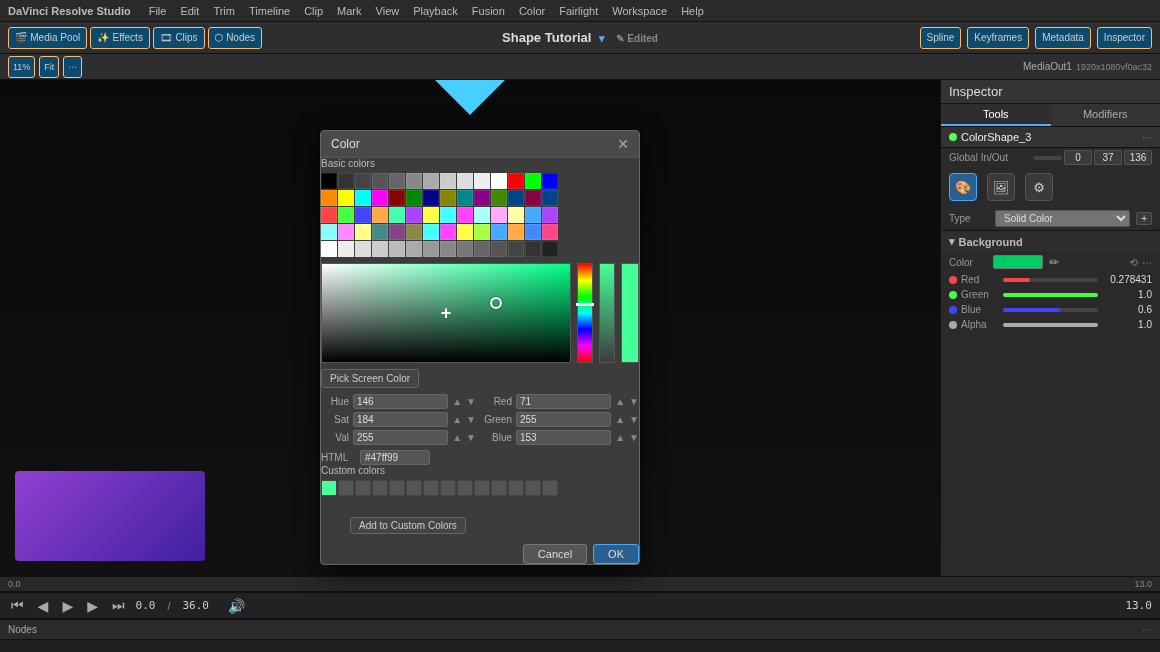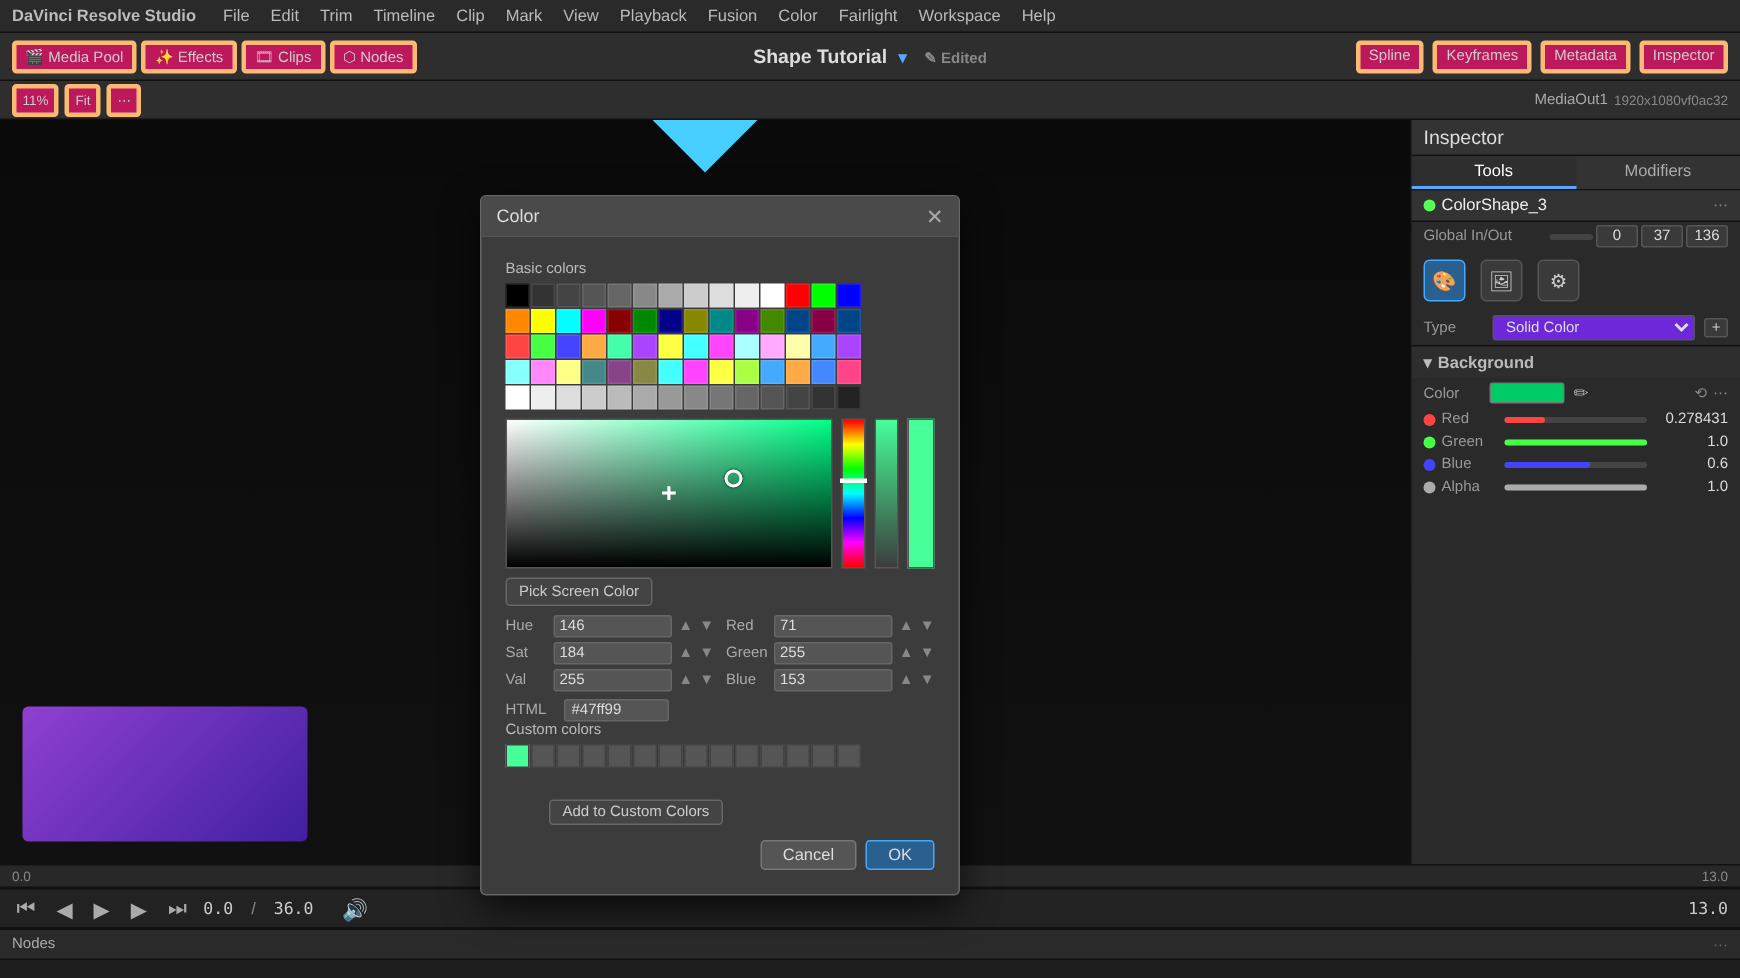--- a/index.html
+++ b/index.html
@@ -37,22 +37,22 @@
       padding: 0 8px;
       gap: 6px;
       border-bottom: 1px solid #111;
     }
     .toolbar-group {
       display: flex;
       align-items: center;
       gap: 3px;
     }
     .toolbar-btn {
-      background: #be185d;
-      border: 3px solid #fdba74;
+      background: #0c4a6e;
+      border: 1px solid #fdba74;
       border-radius: 3px;
       color: #ccc;
       font-size: 10px;
       padding: 2px 6px;
       cursor: pointer;
       height: 22px;
     }
     .toolbar-title {
       position: absolute;
       left: 50%;
@@ -183,21 +183,21 @@
     .insp-icon-btn.active { background: #2a6090; border-color: #4af; }
     .insp-type-row {
       display: flex;
       align-items: center;
       padding: 3px 8px;
       font-size: 10px;
       gap: 6px;
     }
     .insp-type-label { color: #999; width: 40px; }
     .insp-select {
-      background: #6d28d9;
+      background: #737373;
       border: 1px solid #555;
       color: #ddd;
       font-size: 10px;
       padding: 1px 4px;
       border-radius: 2px;
       flex: 1;
     }
     .insp-section {
       padding: 4px 8px;
       font-size: 11px;
@@ -320,21 +320,21 @@
       justify-content: space-between;
       border-radius: 4px 4px 0 0;
       border-bottom: 1px solid #555;
     }
     .dialog-title { font-size: 12px; color: #ddd; }
     .dialog-close {
       color: #aaa;
       cursor: pointer;
       font-size: 14px;
     }
-    .dialog-body { padding: 16px; }
+    .dialog-body { padding: 0; }
     .basic-colors-label { font-size: 10px; color: #bbb; margin-bottom: 4px; }
 
     
     .swatches-grid {
       display: grid;
       grid-template-columns: repeat(14, 16px);
       grid-template-rows: repeat(5, 16px);
       gap: 1px;
       margin-bottom: 6px;
     }
@@ -422,21 +422,21 @@
     }
 
     
     .hsv-row, .rgb-row {
       display: flex;
       gap: 4px;
       align-items: center;
       margin-bottom: 3px;
       font-size: 10px;
     }
-    .hsv-label { color: #aaa; width: 28px; }
+    .hsv-label { color: #aaa; width: 28px; text-align: right; }
     .hsv-input {
       flex: 1;
       background: #555;
       border: 1px solid #666;
       color: #ddd;
       font-size: 10px;
       padding: 1px 3px;
       border-radius: 2px;
       width: 40px;
     }

